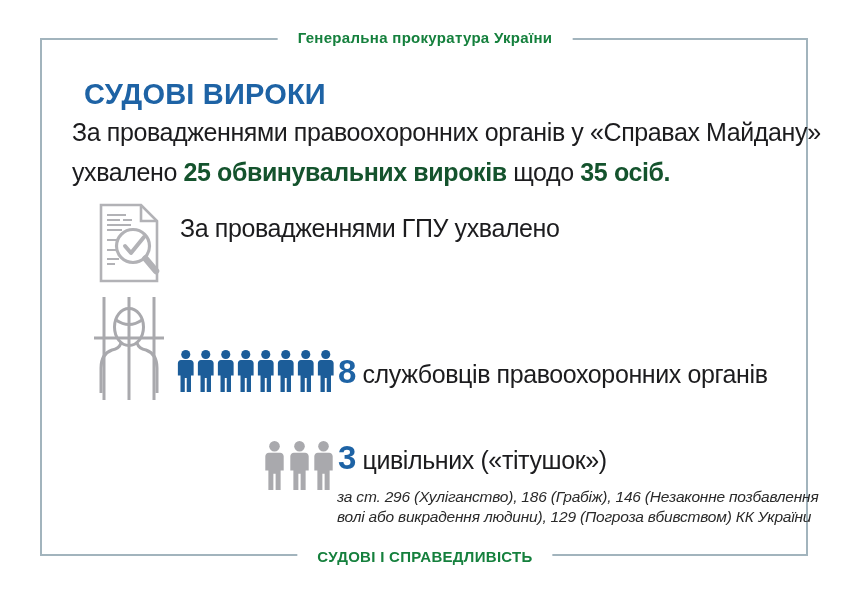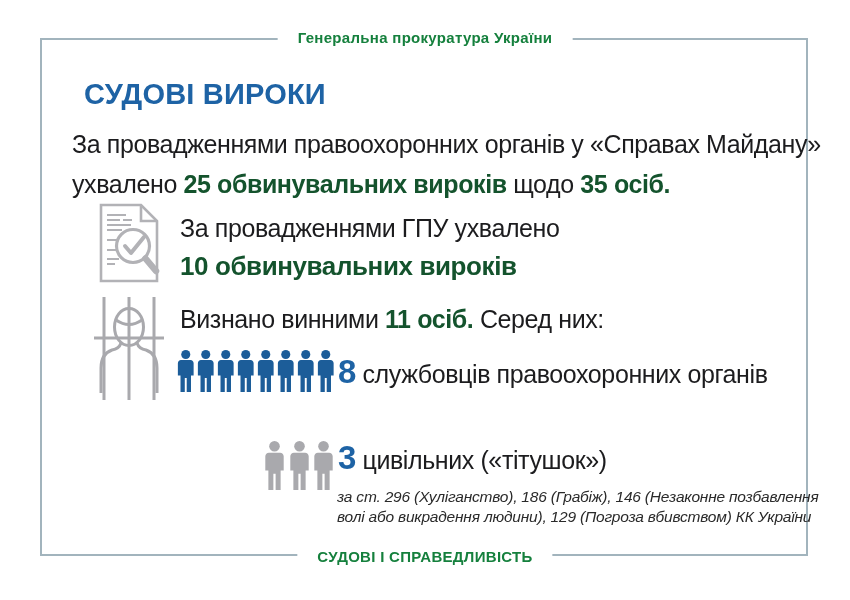--- a/index.html
+++ b/index.html
@@ -19,21 +19,21 @@
     white-space:nowrap; line-height:22px;
   }
   .rib-top { top:27px; }
   .rib-bottom { top:546px; }
 
   .title {
     position:absolute; left:72px; top:66px;
     font-size:29px; font-weight:bold; color:#1e63a5; letter-spacing:0.2px;
   }
   .intro {
-    position:absolute; left:72px; top:124px;
+    position:absolute; left:72px; top:112px;
     font-size:25px; line-height:40px; letter-spacing:-0.4px; white-space:nowrap;
   }
   .blue-bold { color:#14532d; font-weight:bold; }
 
   .icon-doc { position:absolute; left:86px; top:201px; }
   .gpu-text {
     position:absolute; left:180px; top:209px;
     font-size:25px; line-height:38px; letter-spacing:-0.4px; white-space:nowrap;
   }
   .gpu-text .line2 { font-size:26px; }
@@ -95,39 +95,37 @@
           <path d="M21 63 H29"></path>
       </g>
       <circle cx="47" cy="45" r="16.5" stroke="#b2b2b6" stroke-width="3.2" fill="#ffffff" fill-opacity="0.65"></circle>
       <polyline points="39,45 45,52 58,36" stroke="#b2b2b6" stroke-width="4" fill="none" stroke-linecap="round" stroke-linejoin="round"></polyline>
       <path d="M59.5 57.5 L70 70" stroke="#b2b2b6" stroke-width="6.5" stroke-linecap="round"></path>
     </svg>
   </div>
 
   <div class="gpu-text">
     <div>За провадженнями ГПУ ухвалено</div>
-    <div class="line2 blue-bold">10 обвинувальних вироків</div>
   </div>
 
   <div class="icon-prisoner">
     <svg width="74" height="106" viewBox="0 0 74 106">
       <g stroke="#a9a9ad" stroke-width="3" fill="none">
         <ellipse cx="37" cy="31" rx="14.5" ry="18.5"></ellipse>
         <path d="M24 24 Q37 33 50 24"></path>
         <path d="M29 47 Q27 53 20 54 Q9 58 9 72 V97"></path>
         <path d="M45 47 Q47 53 54 54 Q65 58 65 72 V97"></path>
         <path d="M12 1 V104"></path>
         <path d="M37 1 V104"></path>
         <path d="M62 1 V104"></path>
         <path d="M2 42 H72"></path>
       </g>
     </svg>
   </div>
 
-  <div class="guilty-line"><span>Визнано винними </span><span class="blue-bold">11 осіб.</span><span> Серед них:</span></div>
 
   <div class="people-row people-a">
       <svg viewBox="0 0 20 48" width="17.5" height="46">
         <circle cx="10" cy="5.2" r="5.2" fill="#1c5d99"></circle>
         <path fill="#1c5d99" d="M4.5 11.5 H15.5 C17.4 11.5 19 13.1 19 15 V29 H16 V48 H11.1 V32 H8.9 V48 H4 V29 H1 V15 C1 13.1 2.6 11.5 4.5 11.5 Z"></path>
       </svg>
       <svg viewBox="0 0 20 48" width="17.5" height="46">
         <circle cx="10" cy="5.2" r="5.2" fill="#1c5d99"></circle>
         <path fill="#1c5d99" d="M4.5 11.5 H15.5 C17.4 11.5 19 13.1 19 15 V29 H16 V48 H11.1 V32 H8.9 V48 H4 V29 H1 V15 C1 13.1 2.6 11.5 4.5 11.5 Z"></path>
       </svg>

